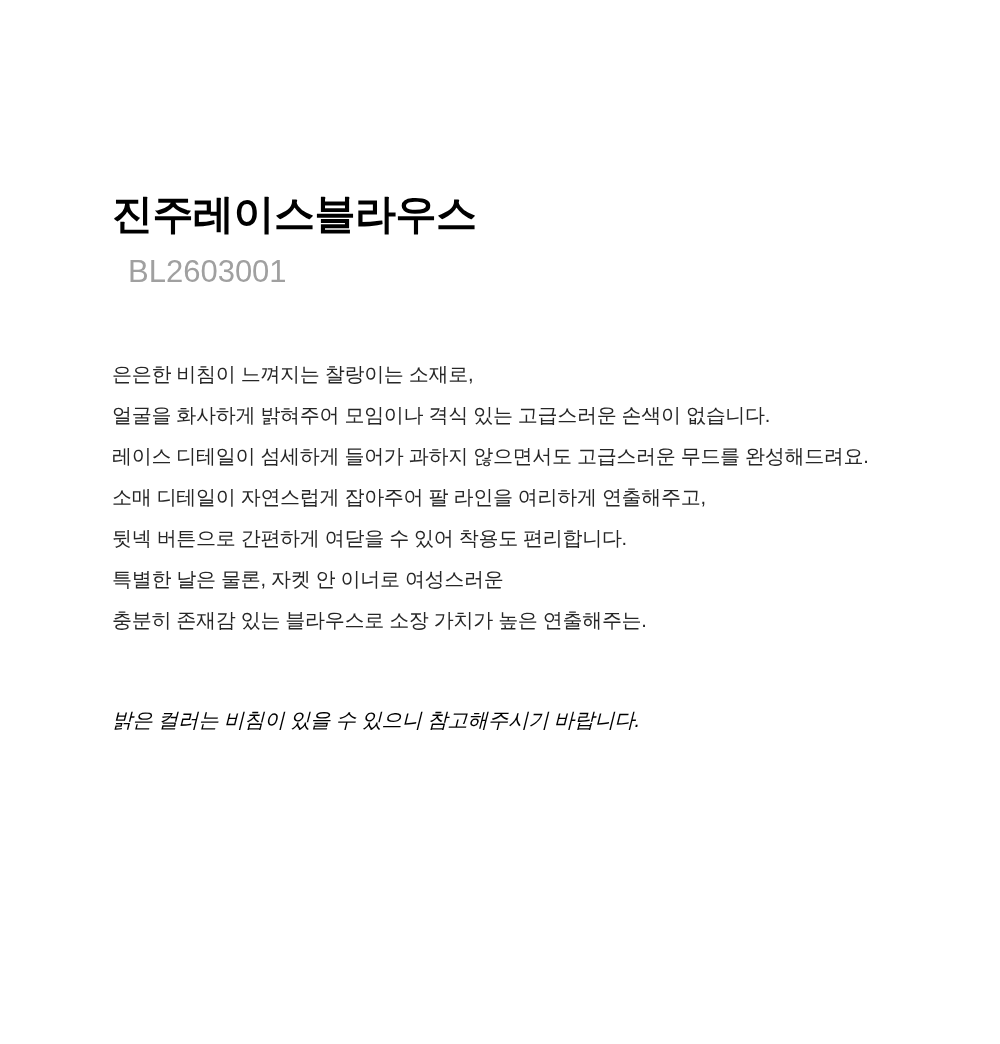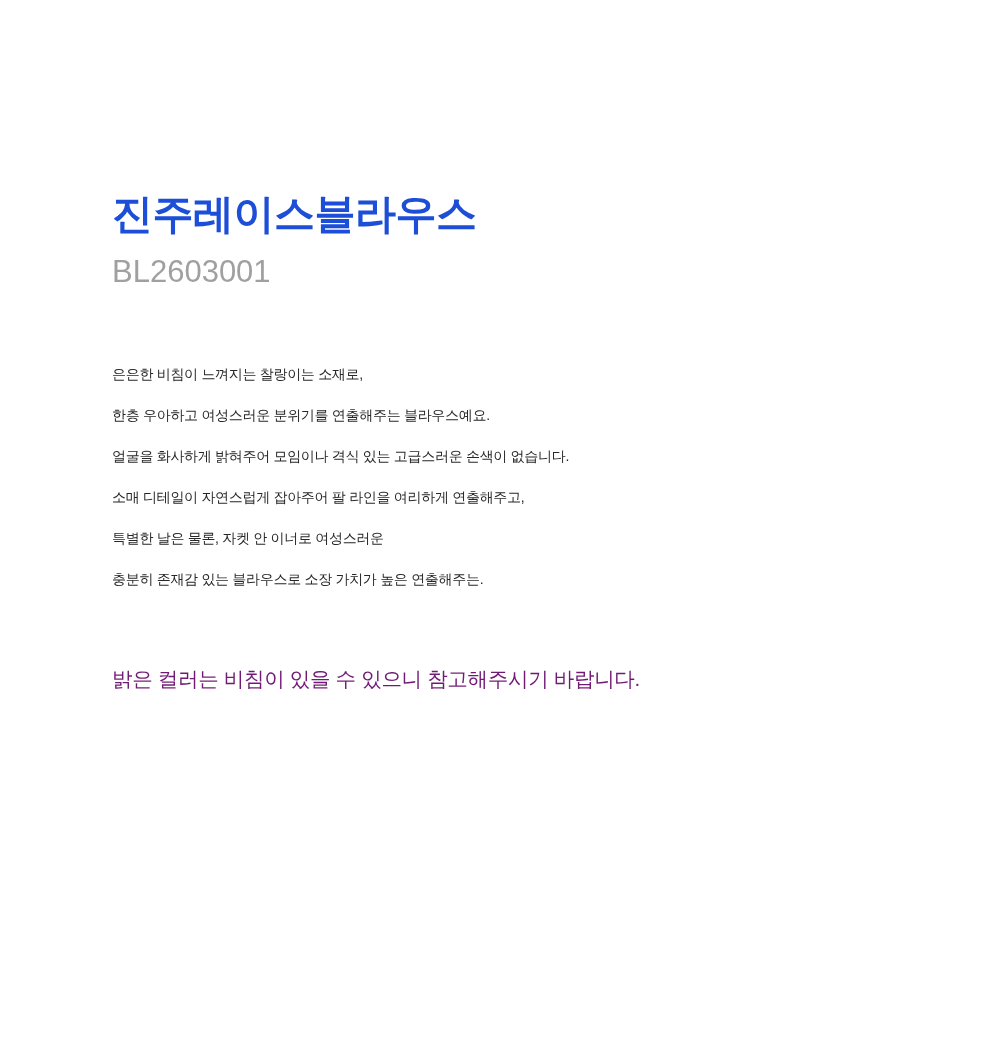--- a/index.html
+++ b/index.html
@@ -24,36 +24,36 @@
     position: absolute;
     left: 112px;
     top: 190px;
     width: 860px;
   }
   .product-title {
     font-size: 41px;
     font-weight: 700;
     letter-spacing: -0.5px;
     line-height: 1.2;
-    color: #1d4ed8;
+    color: #000000;
     margin: 0;
   }
   .product-code {
     font-size: 31px;
     font-weight: 400;
     letter-spacing: 0px;
     line-height: 1.25;
     color: #a0a0a0;
-    margin: 14px 0 0 0;
+    margin: 14px 0 0 16px;
   }
   .description {
     margin-top: 62px;
   }
   .description .line {
-    font-size: 14px;
+    font-size: 20px;
     line-height: 41px;
     color: #262626;
     letter-spacing: -0.3px;
     white-space: nowrap;
   }
   .notice {
     margin-top: 58px;
   }
   .notice .line {
     font-size: 20.5px;
@@ -67,25 +67,26 @@
 
 <div class="page">
   <div class="content">
 
     <h1 class="product-title">진주레이스블라우스</h1>
 
     <div class="product-code">BL2603001</div>
 
     <div class="description">
       <div class="line">은은한 비침이 느껴지는 찰랑이는 소재로,</div>
-      <div class="line">한층 우아하고 여성스러운 분위기를 연출해주는 블라우스예요.</div>
       <div class="line">얼굴을 화사하게 밝혀주어 모임이나 격식 있는 고급스러운 손색이 없습니다.</div>
+      <div class="line">레이스 디테일이 섬세하게 들어가 과하지 않으면서도 고급스러운 무드를 완성해드려요.</div>
       <div class="line">소매 디테일이 자연스럽게 잡아주어 팔 라인을 여리하게 연출해주고,</div>
+      <div class="line">뒷넥 버튼으로 간편하게 여닫을 수 있어 착용도 편리합니다.</div>
       <div class="line">특별한 날은 물론, 자켓 안 이너로 여성스러운</div>
       <div class="line">충분히 존재감 있는 블라우스로 소장 가치가 높은 연출해주는.</div>
     </div>
 
     <div class="notice">
-      <div class="line" style="color: #701a75;">밝은 컬러는 비침이 있을 수 있으니 참고해주시기 바랍니다.</div>
+      <div class="line" style="color: #000000; font-style: italic;">밝은 컬러는 비침이 있을 수 있으니 참고해주시기 바랍니다.</div>
     </div>
 
   </div>
 </div>
 
 </body></html>

